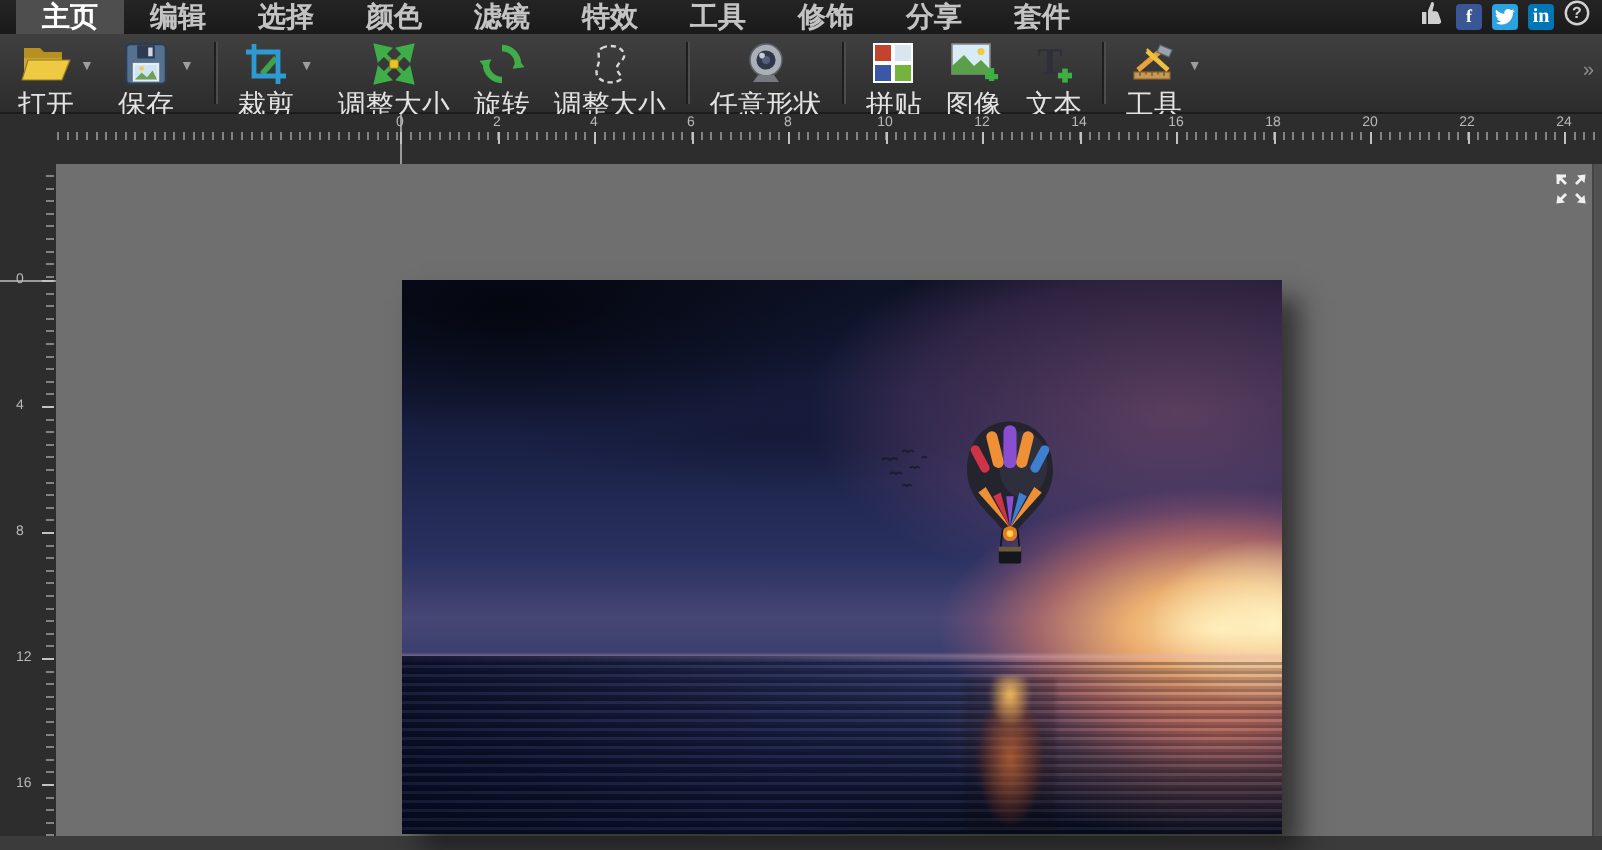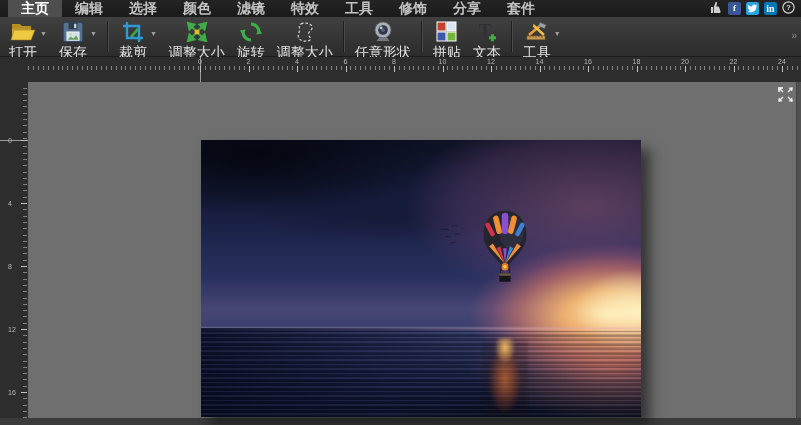--- a/index.html
+++ b/index.html
@@ -271,20 +271,36 @@
             <rect x="1" y="1" width="9" height="9" fill="#c4432e" stroke="#fff" stroke-width="1"></rect>
             <rect x="11" y="1" width="9" height="9" fill="#d7e6f0" stroke="#fff" stroke-width="1"></rect>
             <rect x="1" y="11" width="9" height="9" fill="#3a57a8" stroke="#fff" stroke-width="1"></rect>
             <rect x="11" y="11" width="9" height="9" fill="#74b43c" stroke="#fff" stroke-width="1"></rect>
           </svg>
         </div>
         <div class="tb-label">拼贴</div>
       </div>
     </div>
 
+    <div class="tb-btn">
+      <div class="tb-col">
+        <div class="tb-ic">
+          <svg width="24" height="22" viewBox="0 0 24 22">
+            <rect x="1" y="1" width="19" height="15" fill="#d8ecf8" stroke="#888" stroke-width=".8"></rect>
+            <path d="M1 12 L7 6.5 L12 12 L15.5 9 L20 13.5 V16 H1 Z" fill="#5aa04a"></path>
+            <circle cx="15.5" cy="4.8" r="1.8" fill="#f2c84b"></circle>
+            <g>
+              <rect x="17.5" y="15" width="6.5" height="2.6" y2="" fill="#3cb043" transform="translate(0,1)"></rect>
+              <rect x="19.5" y="13" width="2.6" height="6.5" fill="#3cb043"></rect>
+            </g>
+          </svg>
+        </div>
+        <div class="tb-label">图像</div>
+      </div>
+    </div>
 
     <div class="tb-btn">
       <div class="tb-col">
         <div class="tb-ic">
           <svg width="22" height="22" viewBox="0 0 22 22">
             <text x="9" y="16" text-anchor="middle" font-family="Liberation Serif, serif" font-weight="bold" font-size="19" fill="#2f2f3a">T</text>
             <rect x="13" y="15.4" width="7" height="2.8" fill="#3cb043"></rect>
             <rect x="15.1" y="13.3" width="2.8" height="7" fill="#3cb043"></rect>
           </svg>
         </div>

